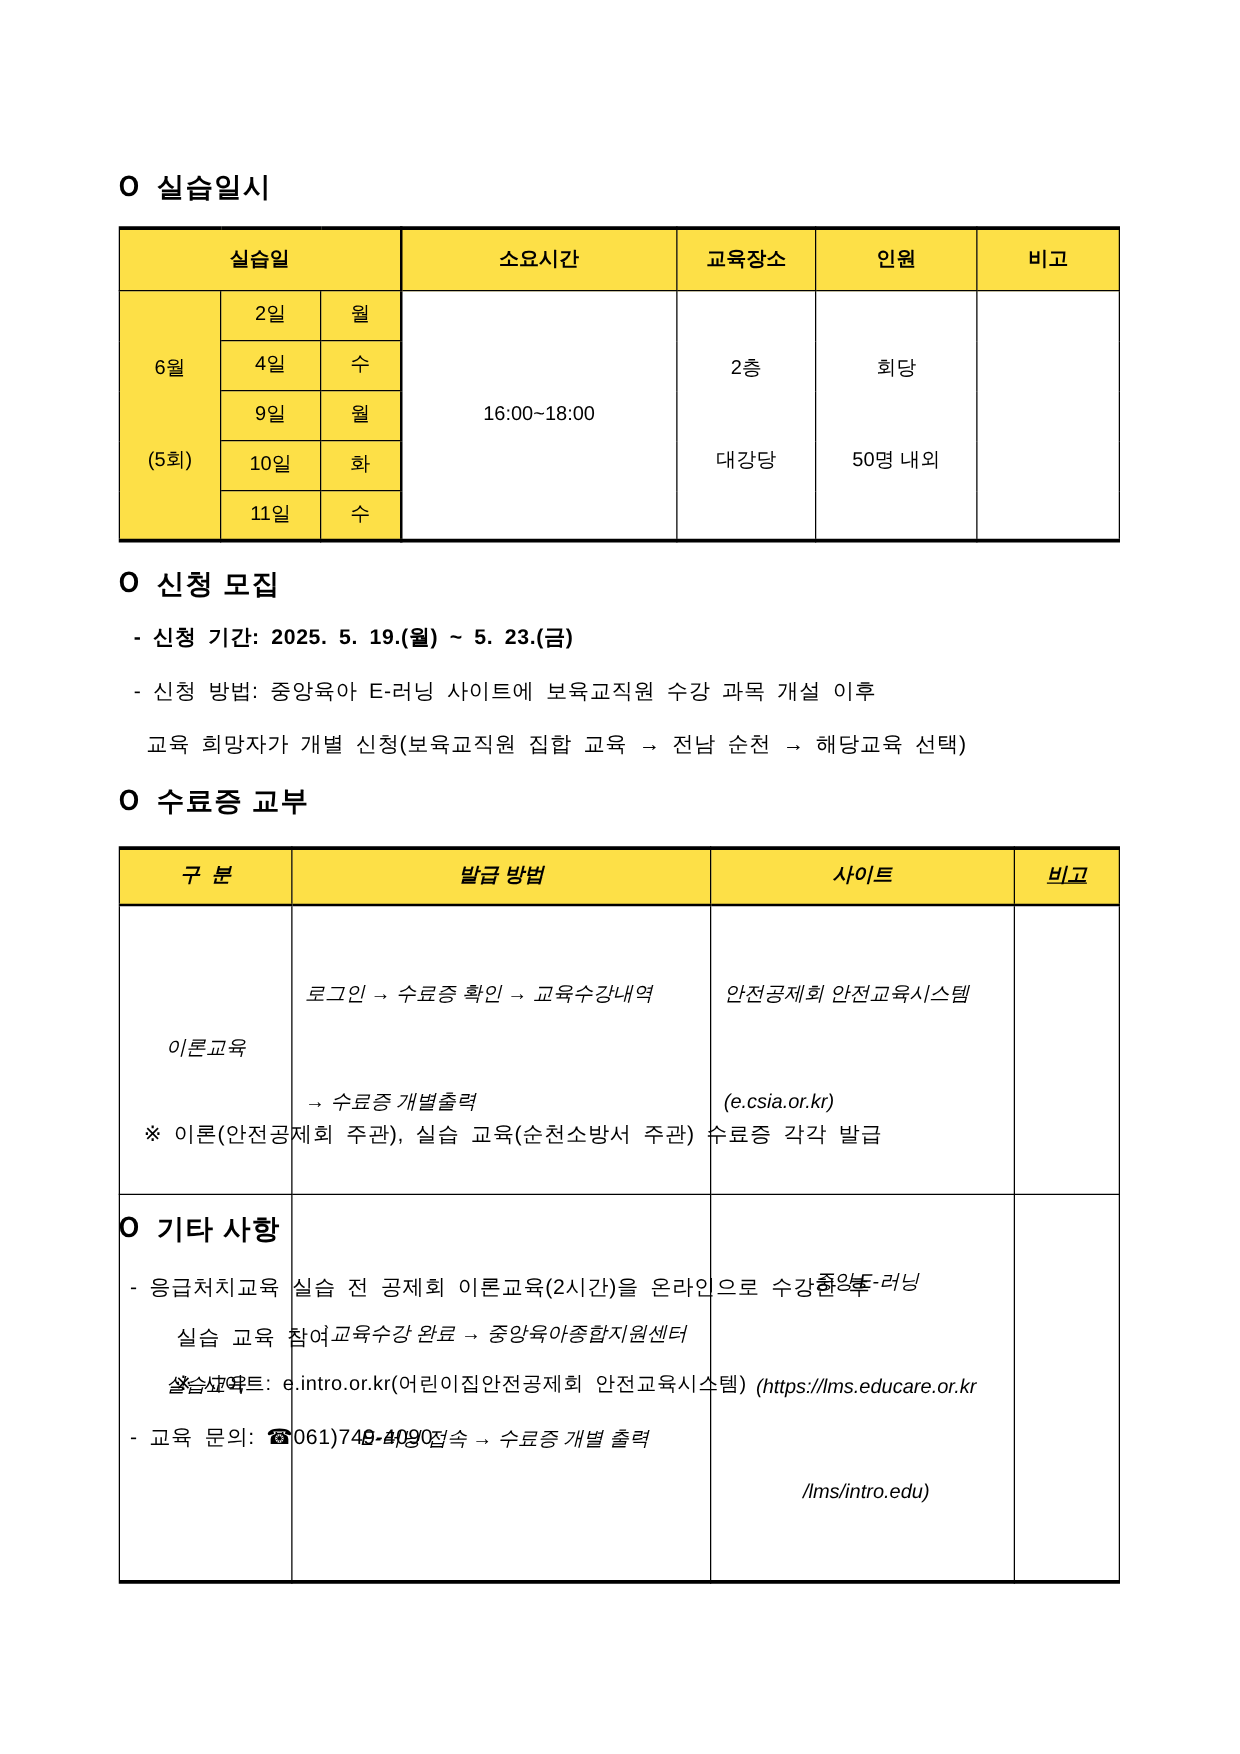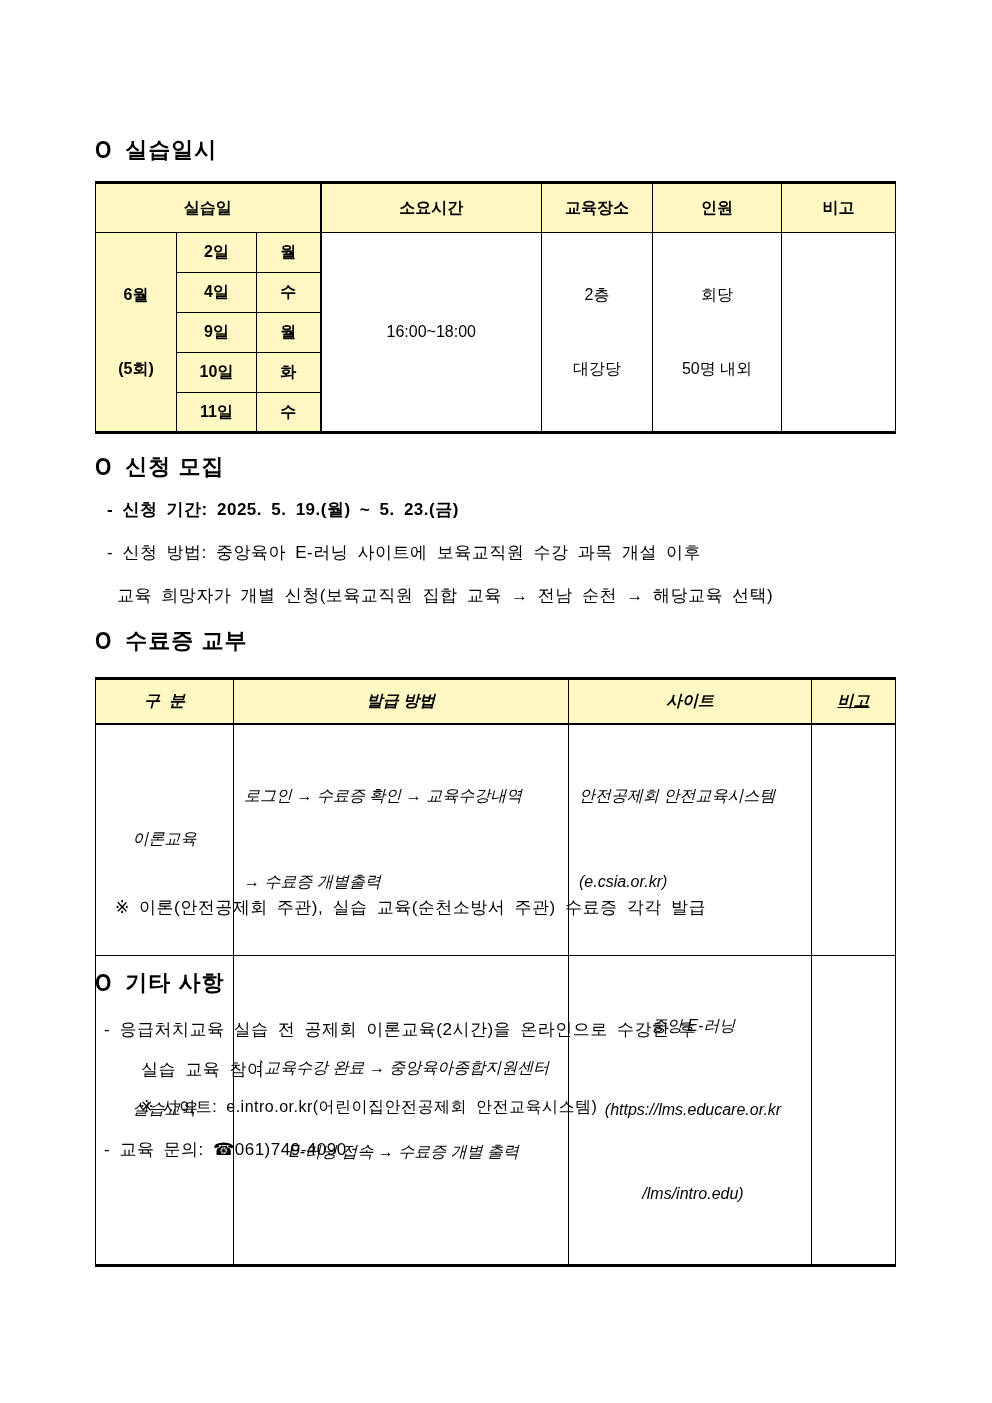--- a/index.html
+++ b/index.html
@@ -58,22 +58,22 @@
     vertical-align: middle;
     padding: 0;
     font-size: 16px;
     white-space: pre-wrap;
     line-height: 1.55;
   }
   .t1 { top: 181px; border: 1.5px solid #000; border-top: 3px solid #000; border-bottom: 3px solid #000; }
   .t1 thead tr { height: 50px; }
   .t1 tbody tr { height: 35px; }
   .t1 thead th { border-bottom: 1.5px solid #000; font-weight: bold; }
-  .gray { background: #fef9c3; }
-  .t1 tbody td.gray { font-weight: bold; }
+  .gray { background: #fde047; }
+  .t1 tbody td.gray { font-weight: normal; }
   .divider-right { border-right: 2px solid #000; }
 
   .t2 { top: 677px; border: 1.5px solid #000; border-top: 3px solid #000; border-bottom: 3px solid #000; font-style: italic; }
   .t2 thead tr { height: 45px; }
   .t2 thead th { border-bottom: 2px solid #000; font-weight: bold; }
   .t2 .row1 { height: 68px; }
   .t2 .row2 { height: 87px; }
   .t2 td.left-cell { text-align: left; padding-left: 10px; padding-right: 4px; line-height: 1.8; }
   .t2 .row2 td.left-cell { line-height: 1.75; text-align: center; }
   .underline { text-decoration: underline; }

